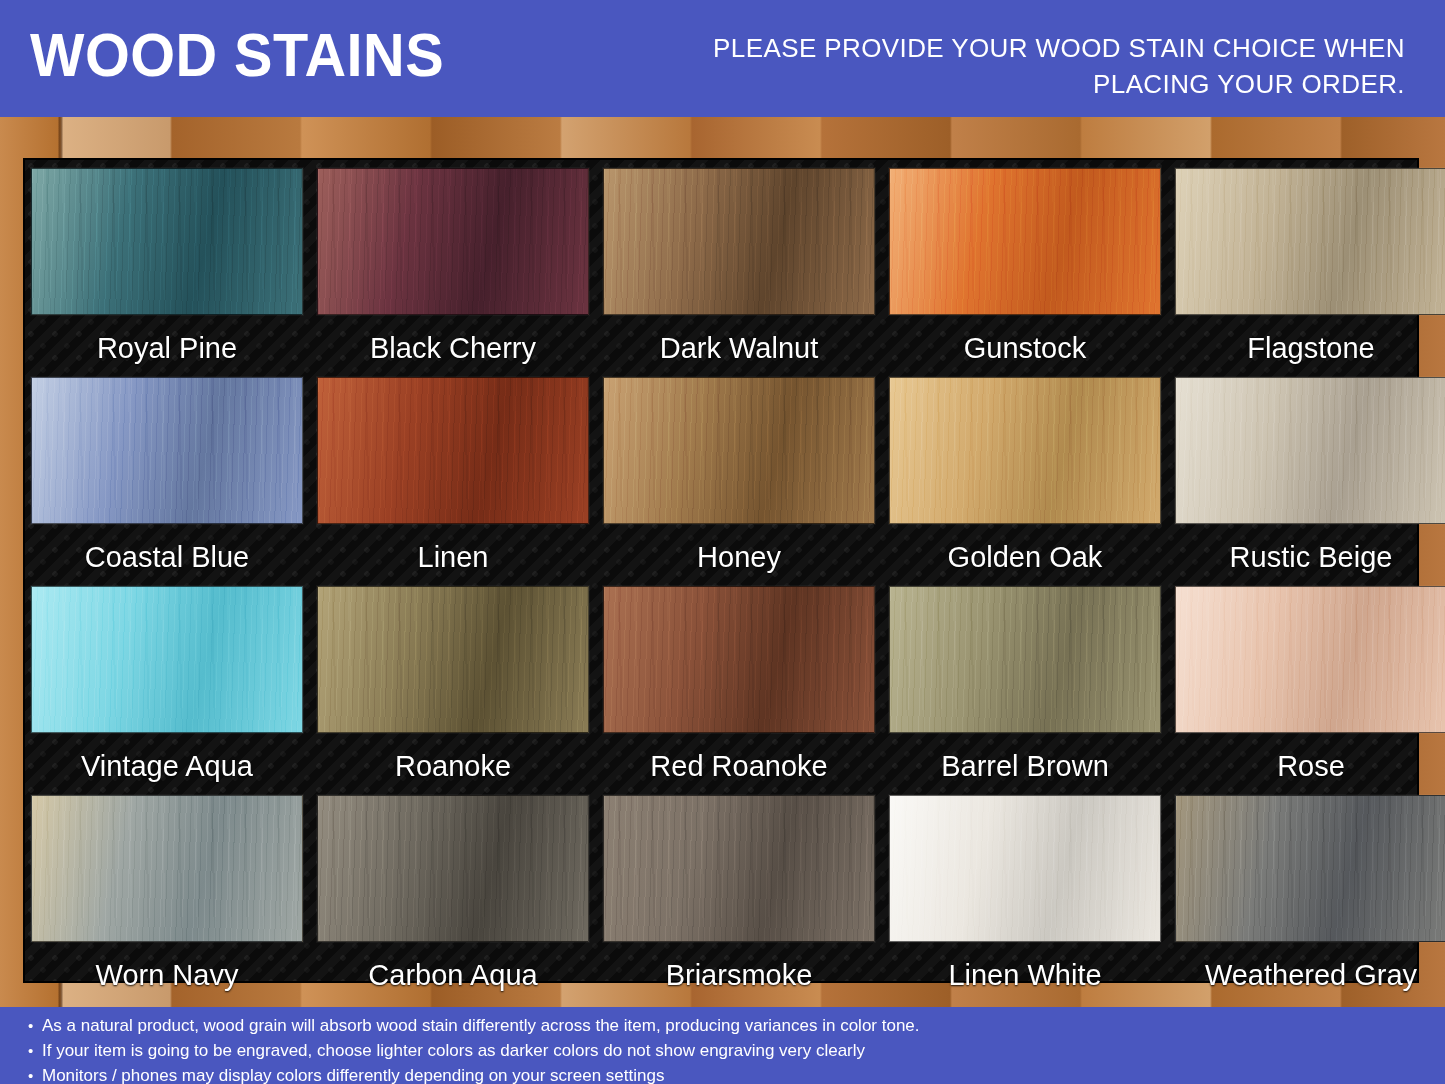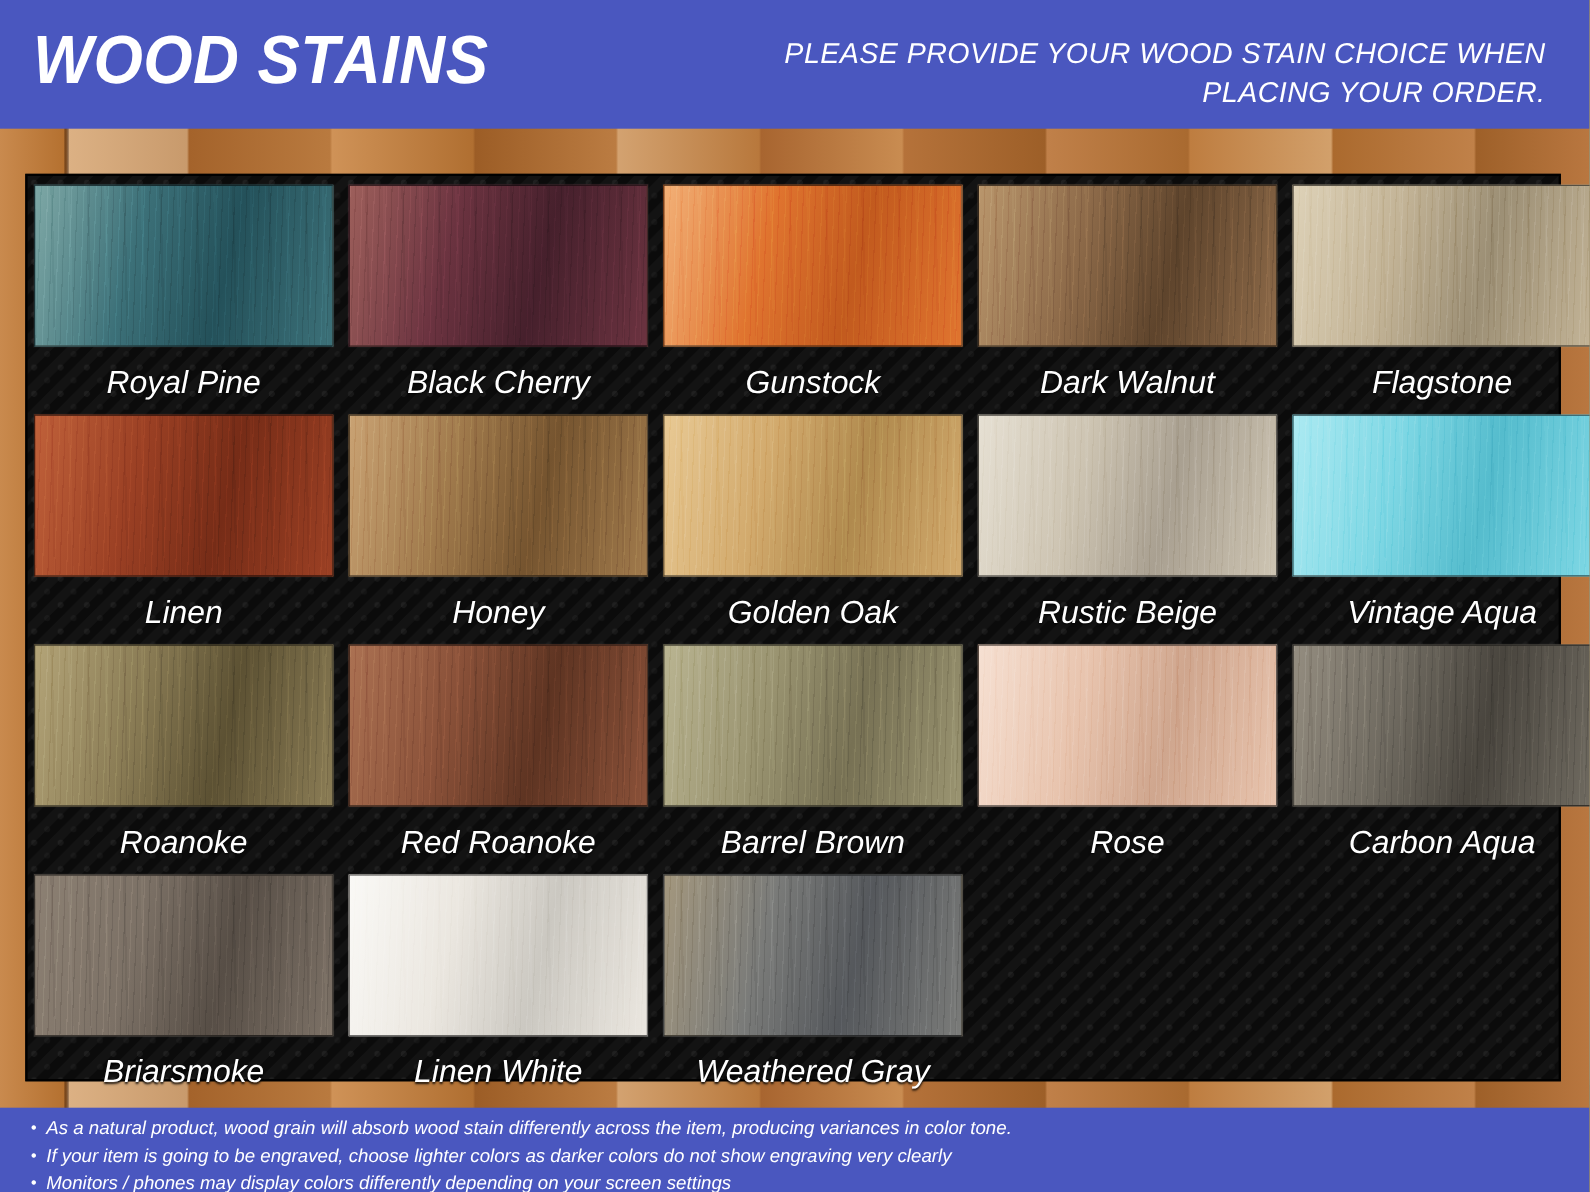--- a/index.html
+++ b/index.html
@@ -9,21 +9,20 @@
     height: 1084px;
     overflow: hidden;
     font-family: "Liberation Sans", sans-serif;
   }
 
   #page {
     position: relative;
     width: 1445px;
     height: 1084px;
     background: #86efac;
-    font-style: italic;
   }
 
   
   #wood-bg {
     position: absolute;
     inset: 0;
     background-color: #b9793f;
     background-image:
       
       linear-gradient(90deg,
@@ -198,32 +197,36 @@
     <div id="grid">
         <div class="cell">
           <div class="swatch" style="background: linear-gradient(104deg, rgb(126, 168, 166) 0%, rgb(60, 112, 120) 34%, rgb(36, 81, 90) 63%, rgb(60, 112, 120) 100%), linear-gradient(rgb(60, 112, 120), rgb(60, 112, 120));"></div>
           <div class="label">Royal Pine</div>
         </div>
         <div class="cell">
           <div class="swatch" style="background: linear-gradient(104deg, rgb(157, 95, 91) 0%, rgb(107, 51, 64) 34%, rgb(70, 32, 44) 63%, rgb(107, 51, 64) 100%), linear-gradient(rgb(107, 51, 64), rgb(107, 51, 64));"></div>
           <div class="label">Black Cherry</div>
         </div>
         <div class="cell">
+          <div class="swatch" style="background: linear-gradient(104deg, rgb(185, 150, 108) 0%, rgb(141, 106, 73) 34%, rgb(94, 68, 44) 63%, rgb(141, 106, 73) 100%), linear-gradient(rgb(141, 106, 73), rgb(141, 106, 73));"></div>
+          <div class="label">Dark Walnut</div>
+        </div>
+        <div class="cell">
           <div class="swatch" style="background: linear-gradient(104deg, rgb(242, 176, 119) 0%, rgb(224, 116, 47) 34%, rgb(194, 90, 30) 63%, rgb(224, 116, 47) 100%), linear-gradient(rgb(224, 116, 47), rgb(224, 116, 47));"></div>
           <div class="label">Gunstock</div>
         </div>
         <div class="cell">
-          <div class="swatch" style="background: linear-gradient(104deg, rgb(185, 150, 108) 0%, rgb(141, 106, 73) 34%, rgb(94, 68, 44) 63%, rgb(141, 106, 73) 100%), linear-gradient(rgb(141, 106, 73), rgb(141, 106, 73));"></div>
-          <div class="label">Dark Walnut</div>
-        </div>
-        <div class="cell">
           <div class="swatch" style="background: linear-gradient(104deg, rgb(222, 210, 184) 0%, rgb(194, 179, 150) 34%, rgb(156, 143, 117) 63%, rgb(194, 179, 150) 100%), linear-gradient(rgb(194, 179, 150), rgb(194, 179, 150));"></div>
           <div class="label">Flagstone</div>
         </div>
         <div class="cell">
+          <div class="swatch" style="background: linear-gradient(104deg, rgb(195, 207, 228) 0%, rgb(134, 152, 196) 34%, rgb(100, 119, 159) 63%, rgb(134, 152, 196) 100%), linear-gradient(rgb(134, 152, 196), rgb(134, 152, 196));"></div>
+          <div class="label">Coastal Blue</div>
+        </div>
+        <div class="cell">
           <div class="swatch" style="background: linear-gradient(104deg, rgb(192, 97, 58) 0%, rgb(155, 64, 36) 34%, rgb(118, 44, 23) 63%, rgb(155, 64, 36) 100%), linear-gradient(rgb(155, 64, 36), rgb(155, 64, 36));"></div>
           <div class="label">Linen</div>
         </div>
         <div class="cell">
           <div class="swatch" style="background: linear-gradient(104deg, rgb(201, 162, 115) 0%, rgb(160, 122, 76) 34%, rgb(117, 84, 47) 63%, rgb(160, 122, 76) 100%), linear-gradient(rgb(160, 122, 76), rgb(160, 122, 76));"></div>
           <div class="label">Honey</div>
         </div>
         <div class="cell">
           <div class="swatch" style="background: linear-gradient(104deg, rgb(232, 201, 148) 0%, rgb(210, 170, 109) 34%, rgb(176, 138, 78) 63%, rgb(210, 170, 109) 100%), linear-gradient(rgb(210, 170, 109), rgb(210, 170, 109));"></div>
           <div class="label">Golden Oak</div>
@@ -244,20 +247,24 @@
           <div class="swatch" style="background: linear-gradient(104deg, rgb(171, 113, 82) 0%, rgb(138, 81, 57) 34%, rgb(94, 52, 34) 63%, rgb(138, 81, 57) 100%), linear-gradient(rgb(138, 81, 57), rgb(138, 81, 57));"></div>
           <div class="label">Red Roanoke</div>
         </div>
         <div class="cell">
           <div class="swatch" style="background: linear-gradient(104deg, rgb(185, 180, 145) 0%, rgb(154, 148, 113) 34%, rgb(119, 113, 84) 63%, rgb(154, 148, 113) 100%), linear-gradient(rgb(154, 148, 113), rgb(154, 148, 113));"></div>
           <div class="label">Barrel Brown</div>
         </div>
         <div class="cell">
           <div class="swatch" style="background: linear-gradient(104deg, rgb(246, 224, 210) 0%, rgb(232, 196, 174) 34%, rgb(207, 166, 142) 63%, rgb(232, 196, 174) 100%), linear-gradient(rgb(232, 196, 174), rgb(232, 196, 174));"></div>
           <div class="label">Rose</div>
+        </div>
+        <div class="cell">
+          <div class="swatch" style="background: linear-gradient(104deg, rgb(213, 201, 168) 0%, rgb(159, 167, 164) 34%, rgb(125, 138, 140) 63%, rgb(159, 167, 164) 100%), linear-gradient(rgb(159, 167, 164), rgb(159, 167, 164));"></div>
+          <div class="label">Worn Navy</div>
         </div>
         <div class="cell">
           <div class="swatch" style="background: linear-gradient(104deg, rgb(148, 141, 128) 0%, rgb(111, 106, 96) 34%, rgb(73, 69, 62) 63%, rgb(111, 106, 96) 100%), linear-gradient(rgb(111, 106, 96), rgb(111, 106, 96));"></div>
           <div class="label">Carbon Aqua</div>
         </div>
         <div class="cell">
           <div class="swatch" style="background: linear-gradient(104deg, rgba(160, 147, 131, 0.45) 0%, rgb(124, 113, 102) 34%, rgb(87, 78, 70) 63%, rgb(124, 113, 102) 100%), linear-gradient(rgb(124, 113, 102), rgb(124, 113, 102));"></div>
           <div class="label">Briarsmoke</div>
         </div>
         <div class="cell">

